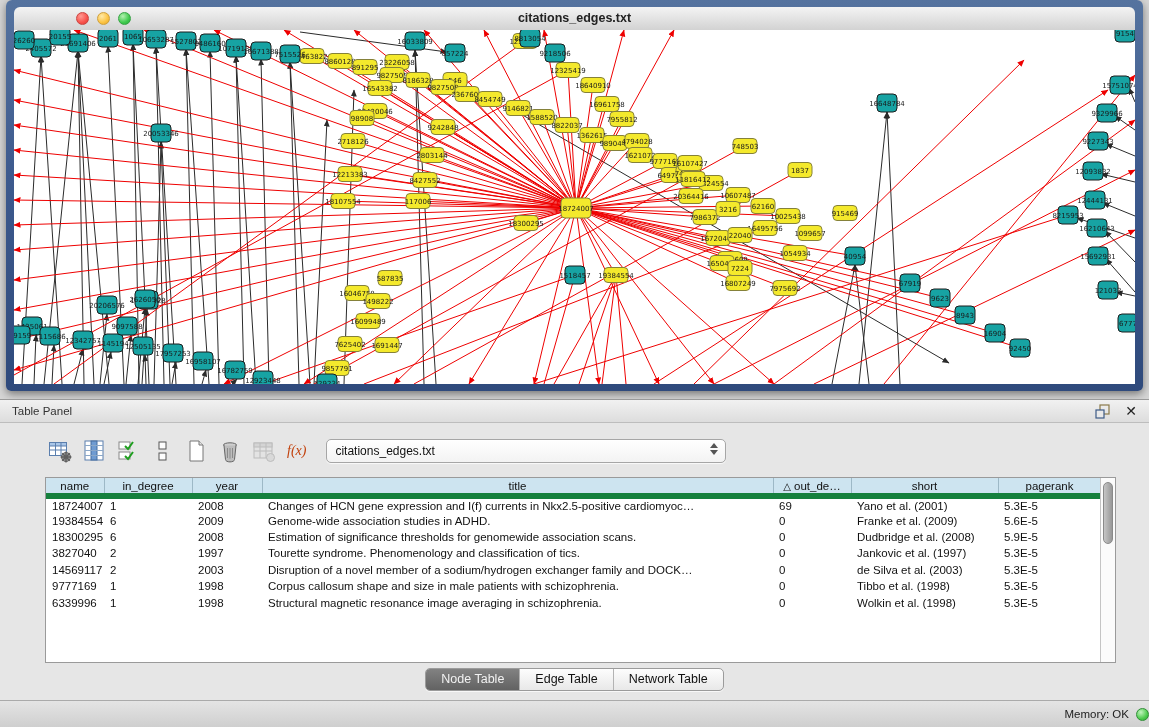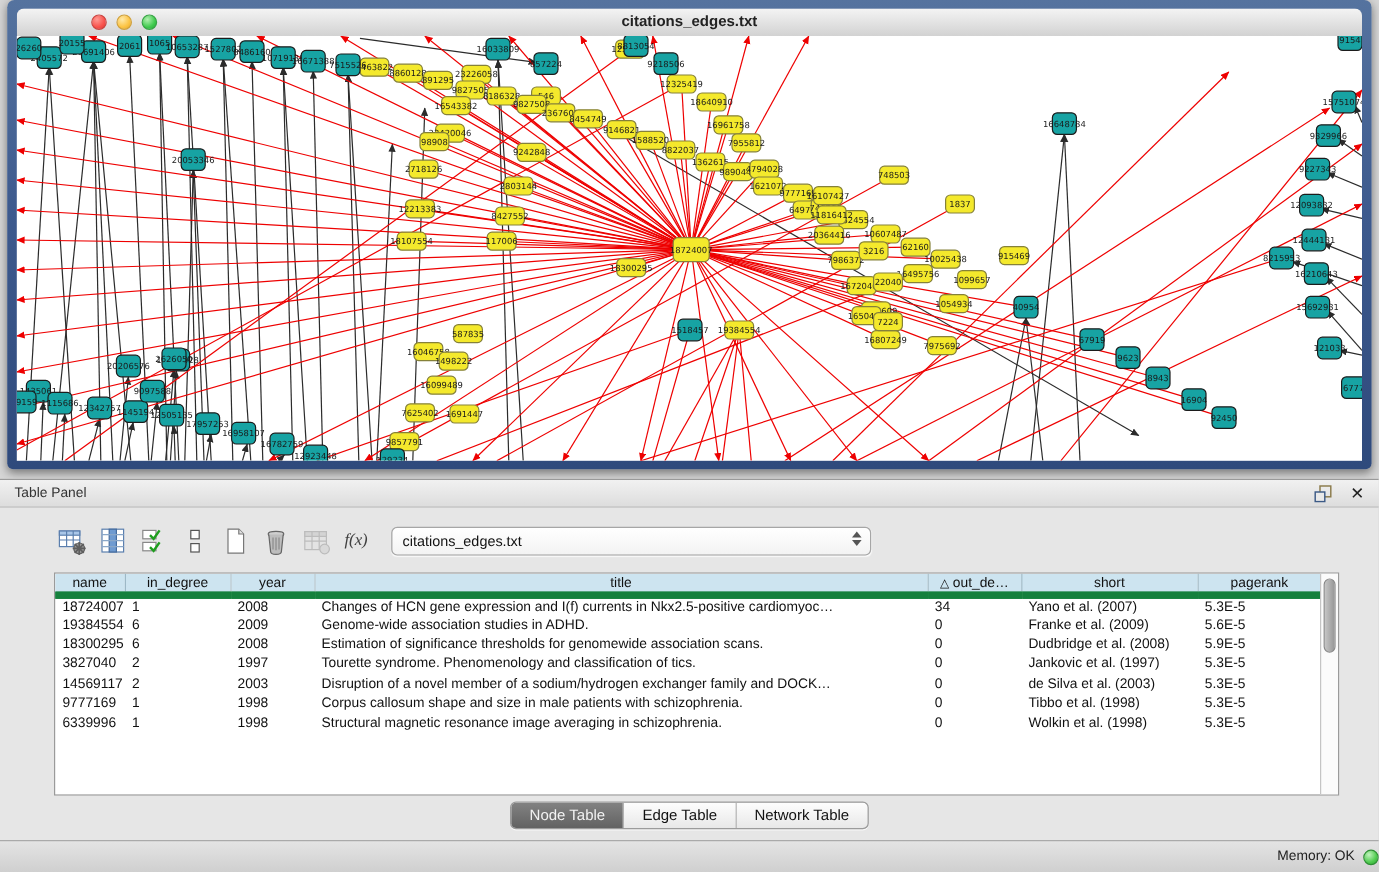--- a/index.html
+++ b/index.html
@@ -46,21 +46,21 @@
     background:linear-gradient(#f1f1f1,#dddddd);
     border-bottom:1px solid #bdbdbd;
     padding:0 12px;font-size:11.5px;color:#333;
   }
   .panel-header .ph-title{flex:1;}
   .panel-header .ph-icons{display:flex;align-items:center;gap:14px;}
   .close-x{font-size:14px;font-weight:bold;color:#222;cursor:default;line-height:14px;}
   
   .toolbar{margin:13px 0 0 45px;display:flex;align-items:center;height:30px;}
   .tool-btn{width:30px;height:28px;display:flex;align-items:center;justify-content:center;margin-right:4px;}
-  .fx{font-family:"Liberation Serif","DejaVu Serif",serif;font-style:italic;font-size:14px;color:#404040;margin:0 6px 0 4px;}
+  .fx{font-family:"Liberation Serif","DejaVu Serif",serif;font-style:italic;font-size:14px;color:#c2410c;margin:0 6px 0 4px;}
   .combo{
     margin-left:14px;width:382px;height:22px;
     background:linear-gradient(#ffffff,#f3f3f3);
     border:1px solid #a6a6a6;border-radius:5px;
     display:flex;align-items:center;padding:0 8px;
     font-size:12px;color:#111;position:relative;
     box-shadow:0 1px 1px rgba(255,255,255,.8), inset 0 1px 0 #fff;
   }
   .combo .stepper{position:absolute;right:7px;top:3px;display:flex;flex-direction:column;gap:2px;}
   .tri-up{width:0;height:0;border-left:4px solid transparent;border-right:4px solid transparent;border-bottom:5px solid #555;}
@@ -622,22 +622,22 @@
             <th>short</th>
             <th>pagerank</th>
           </tr>
         </thead>
       <tbody id="tbl-body">
           <tr>
             <td>18724007</td>
             <td>1</td>
             <td>2008</td>
             <td>Changes of HCN gene expression and I(f) currents in Nkx2.5-positive cardiomyoc…</td>
-            <td>34</td>
-            <td>Yano et al. (2007)</td>
+            <td>69</td>
+            <td>Yano et al. (2001)</td>
             <td>5.3E-5</td>
           </tr>
           <tr>
             <td>19384554</td>
             <td>6</td>
             <td>2009</td>
             <td>Genome-wide association studies in ADHD.</td>
             <td>0</td>
             <td>Franke et al. (2009)</td>
             <td>5.6E-5</td>

